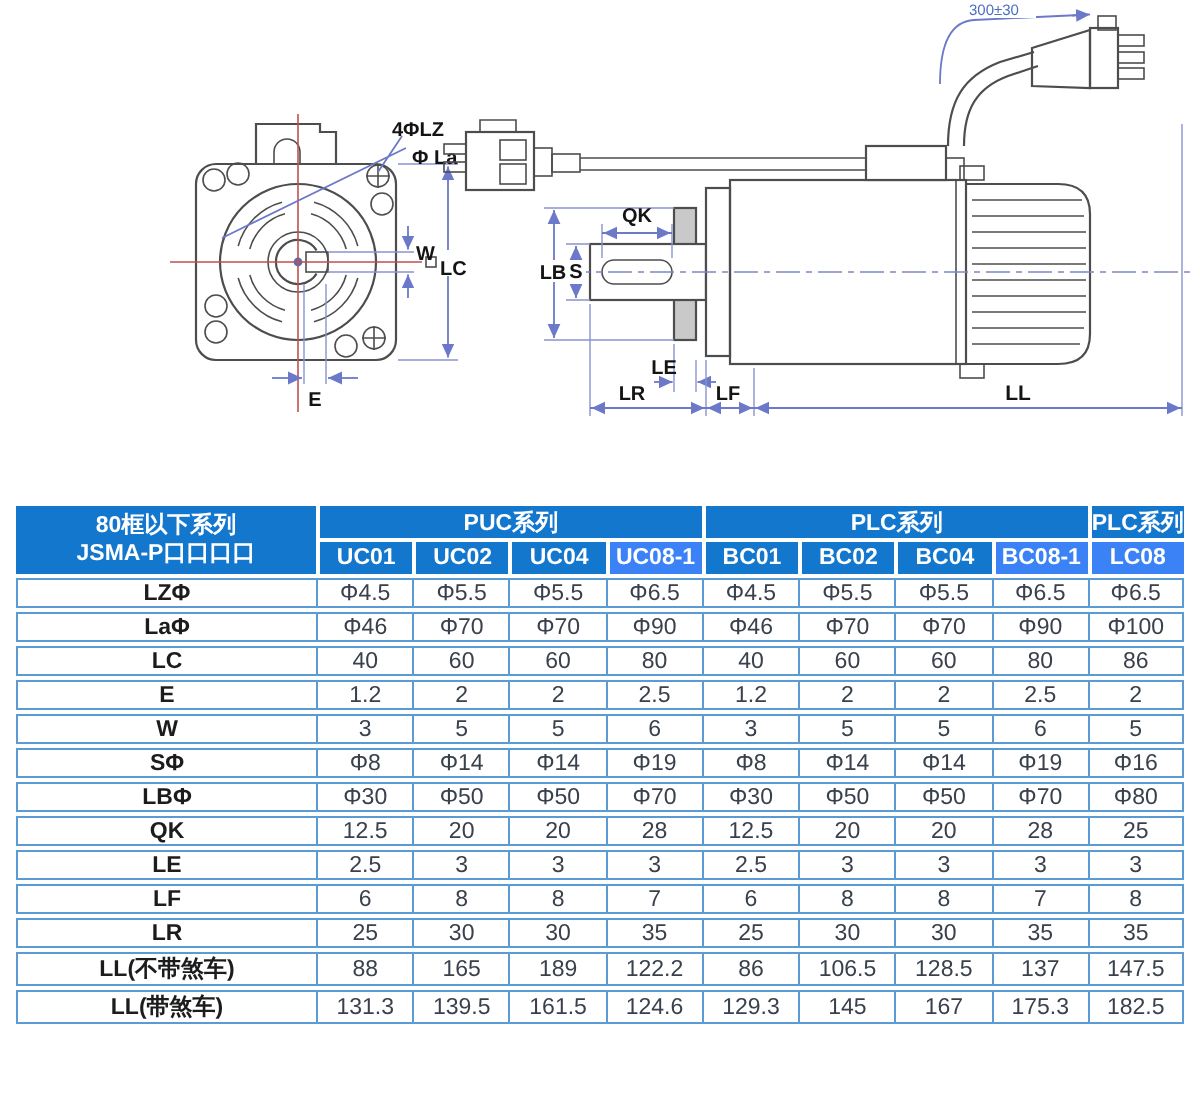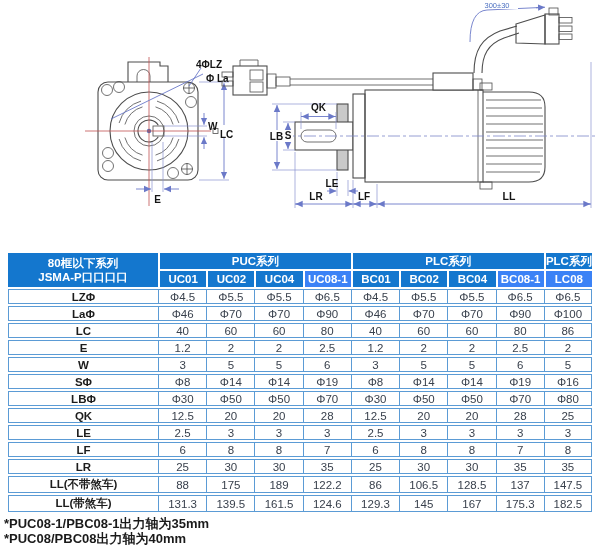--- a/index.html
+++ b/index.html
@@ -334,21 +334,21 @@
             <td class="cell">35</td>
             <td class="cell">25</td>
             <td class="cell">30</td>
             <td class="cell">30</td>
             <td class="cell">35</td>
             <td class="cell">35</td>
           </tr>
           <tr>
             <th class="rowlabel">LL(不带煞车)</th>
             <td class="cell">88</td>
-            <td class="cell">175</td>
+            <td class="cell">165</td>
             <td class="cell">189</td>
             <td class="cell">122.2</td>
             <td class="cell">86</td>
             <td class="cell">106.5</td>
             <td class="cell">128.5</td>
             <td class="cell">137</td>
             <td class="cell">147.5</td>
           </tr>
           <tr>
             <th class="rowlabel">LL(带煞车)</th>
@@ -359,18 +359,14 @@
             <td class="cell">129.3</td>
             <td class="cell">145</td>
             <td class="cell">167</td>
             <td class="cell">175.3</td>
             <td class="cell">182.5</td>
           </tr>
         </tbody>
     </table>
   </div>
 
-  <div class="footnotes">
-    <div>*PUC08-1/PBC08-1出力轴为35mm</div>
-    <div>*PUC08/PBC08出力轴为40mm</div>
-  </div>
 
 </div>
 
 </body></html>

